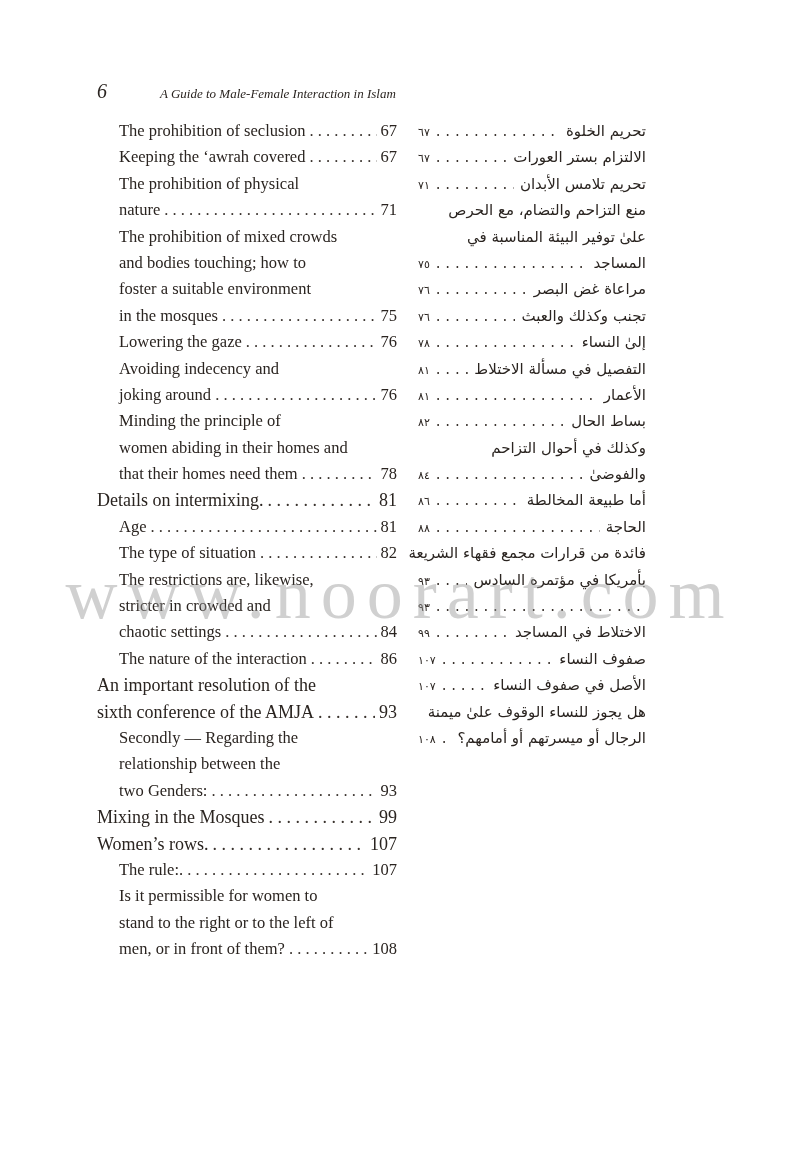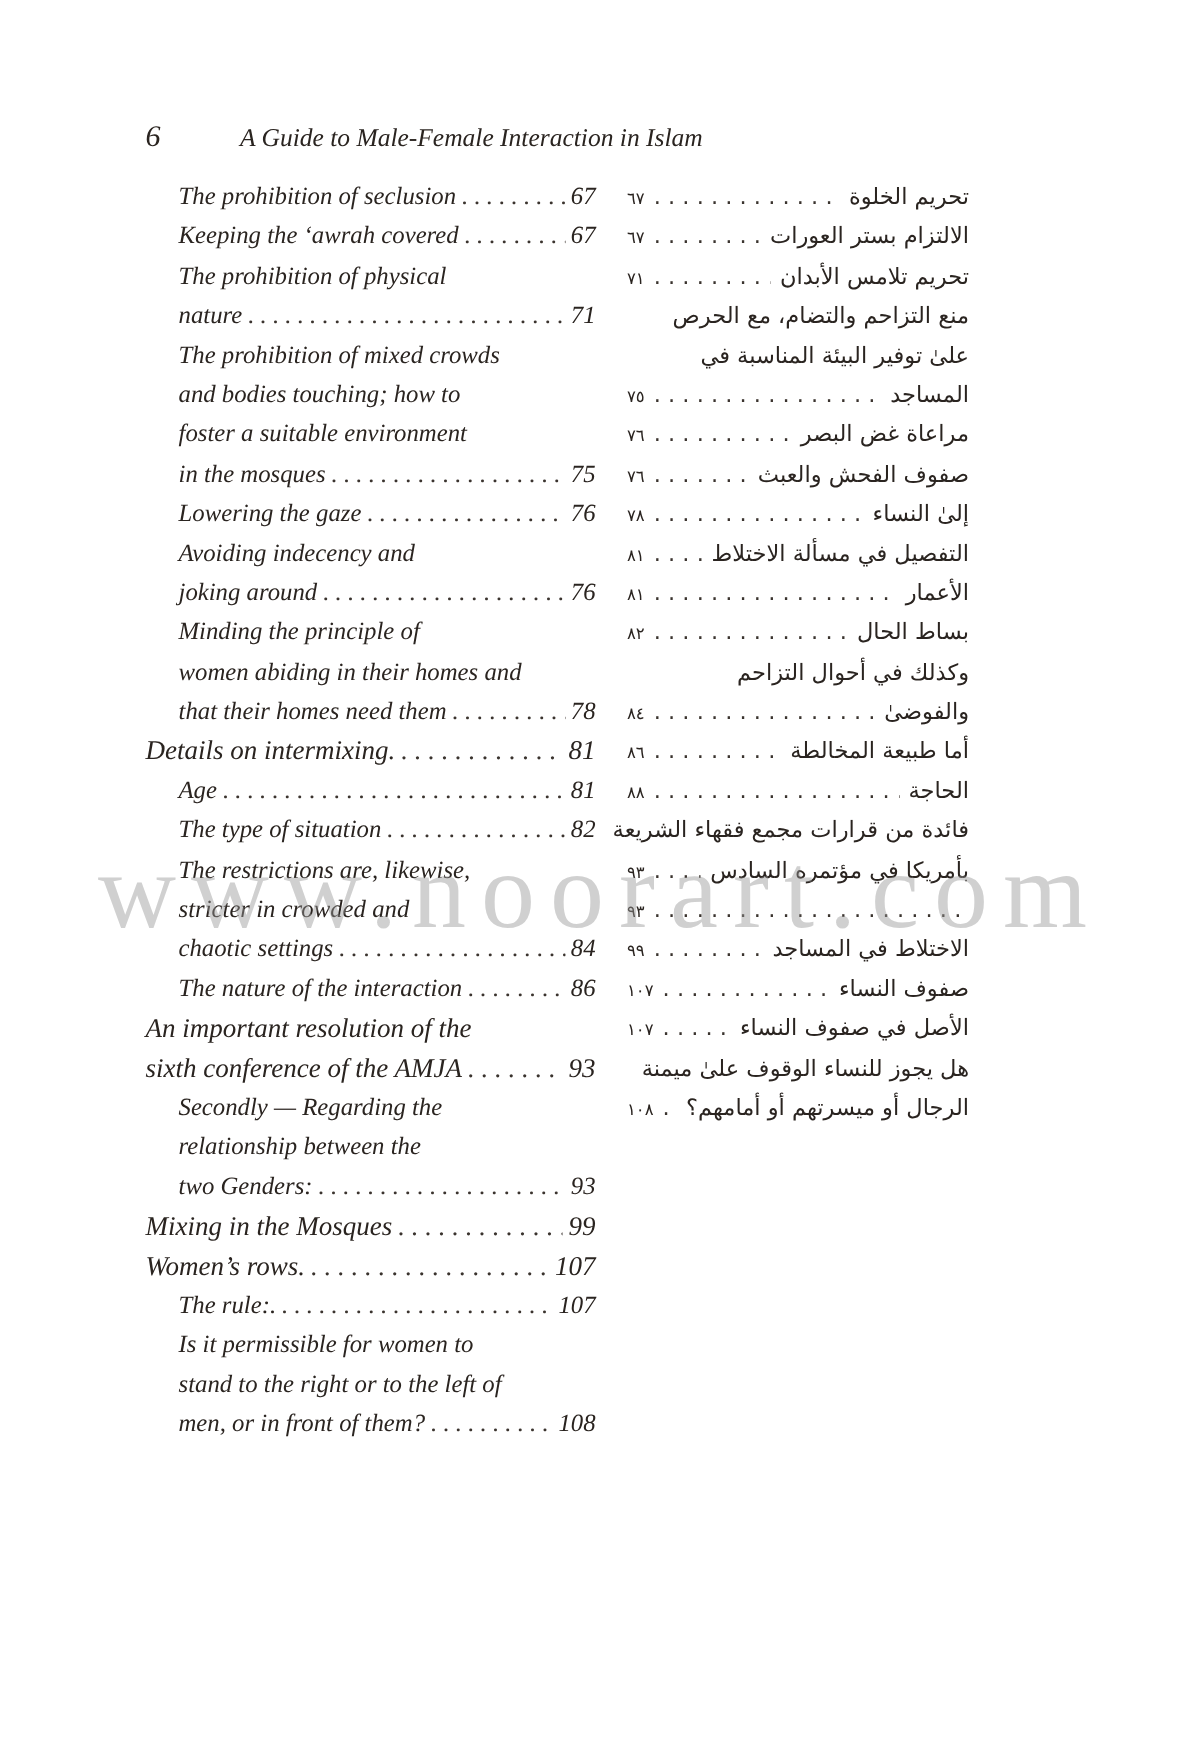--- a/index.html
+++ b/index.html
@@ -7,29 +7,29 @@
       width: 800px; height: 1166px; overflow: hidden;
       background: #ffffff; position: relative;
       font-family: "Liberation Serif", "DejaVu Serif", serif;
       color: #2a2420;
     }
     .header {
       position: absolute; top: 80px; left: 97px;
       font-size: 19px; display: flex; align-items: baseline;
     }
     .page-num { font-style: italic; width: 63px; font-size: 20px; }
-    .book-title { font-style: italic; font-size: 17px; }
+    .book-title { font-style: italic; font-size: 13px; }
 
     .col-en {
       position: absolute; left: 97px; top: 118px; width: 300px;
       font-size: 16.5px;
     }
     .row {
       height: 26.4px; line-height: 26.4px; white-space: nowrap;
-      display: flex; align-items: baseline; font-style: italic;
+      display: flex; align-items: baseline;
     }
     .row.l1 { padding-left: 22px; }
     .row.l0 { padding-left: 0; font-size: 18px; }
     .row .txt { flex: 0 0 auto; }
     .row .dots {
       flex: 1 1 auto; overflow: hidden; margin: 0 4px;
       letter-spacing: 3.4px; color: #3a332e;
     }
     .row .dots::before {
       content: ". . . . . . . . . . . . . . . . . . . . . . . . . . . . . . . . . . . . . . . . . . . . . . . . . . .";
@@ -267,21 +267,21 @@
       <span class="txt">المساجد</span>
       <span class="dots"></span>
       <span class="pg">٧٥</span>
     </div>
     <div class="arow">
       <span class="txt">مراعاة غض البصر</span>
       <span class="dots"></span>
       <span class="pg">٧٦</span>
     </div>
     <div class="arow">
-      <span class="txt">صفوف الفحش والعبث</span>
+      <span class="txt">تجنب وكذلك والعبث</span>
       <span class="dots"></span>
       <span class="pg">٧٦</span>
     </div>
     <div class="arow">
       <span class="txt">إلىٰ النساء</span>
       <span class="dots"></span>
       <span class="pg">٧٨</span>
     </div>
     <div class="arow">
       <span class="txt">التفصيل في مسألة الاختلاط</span>

